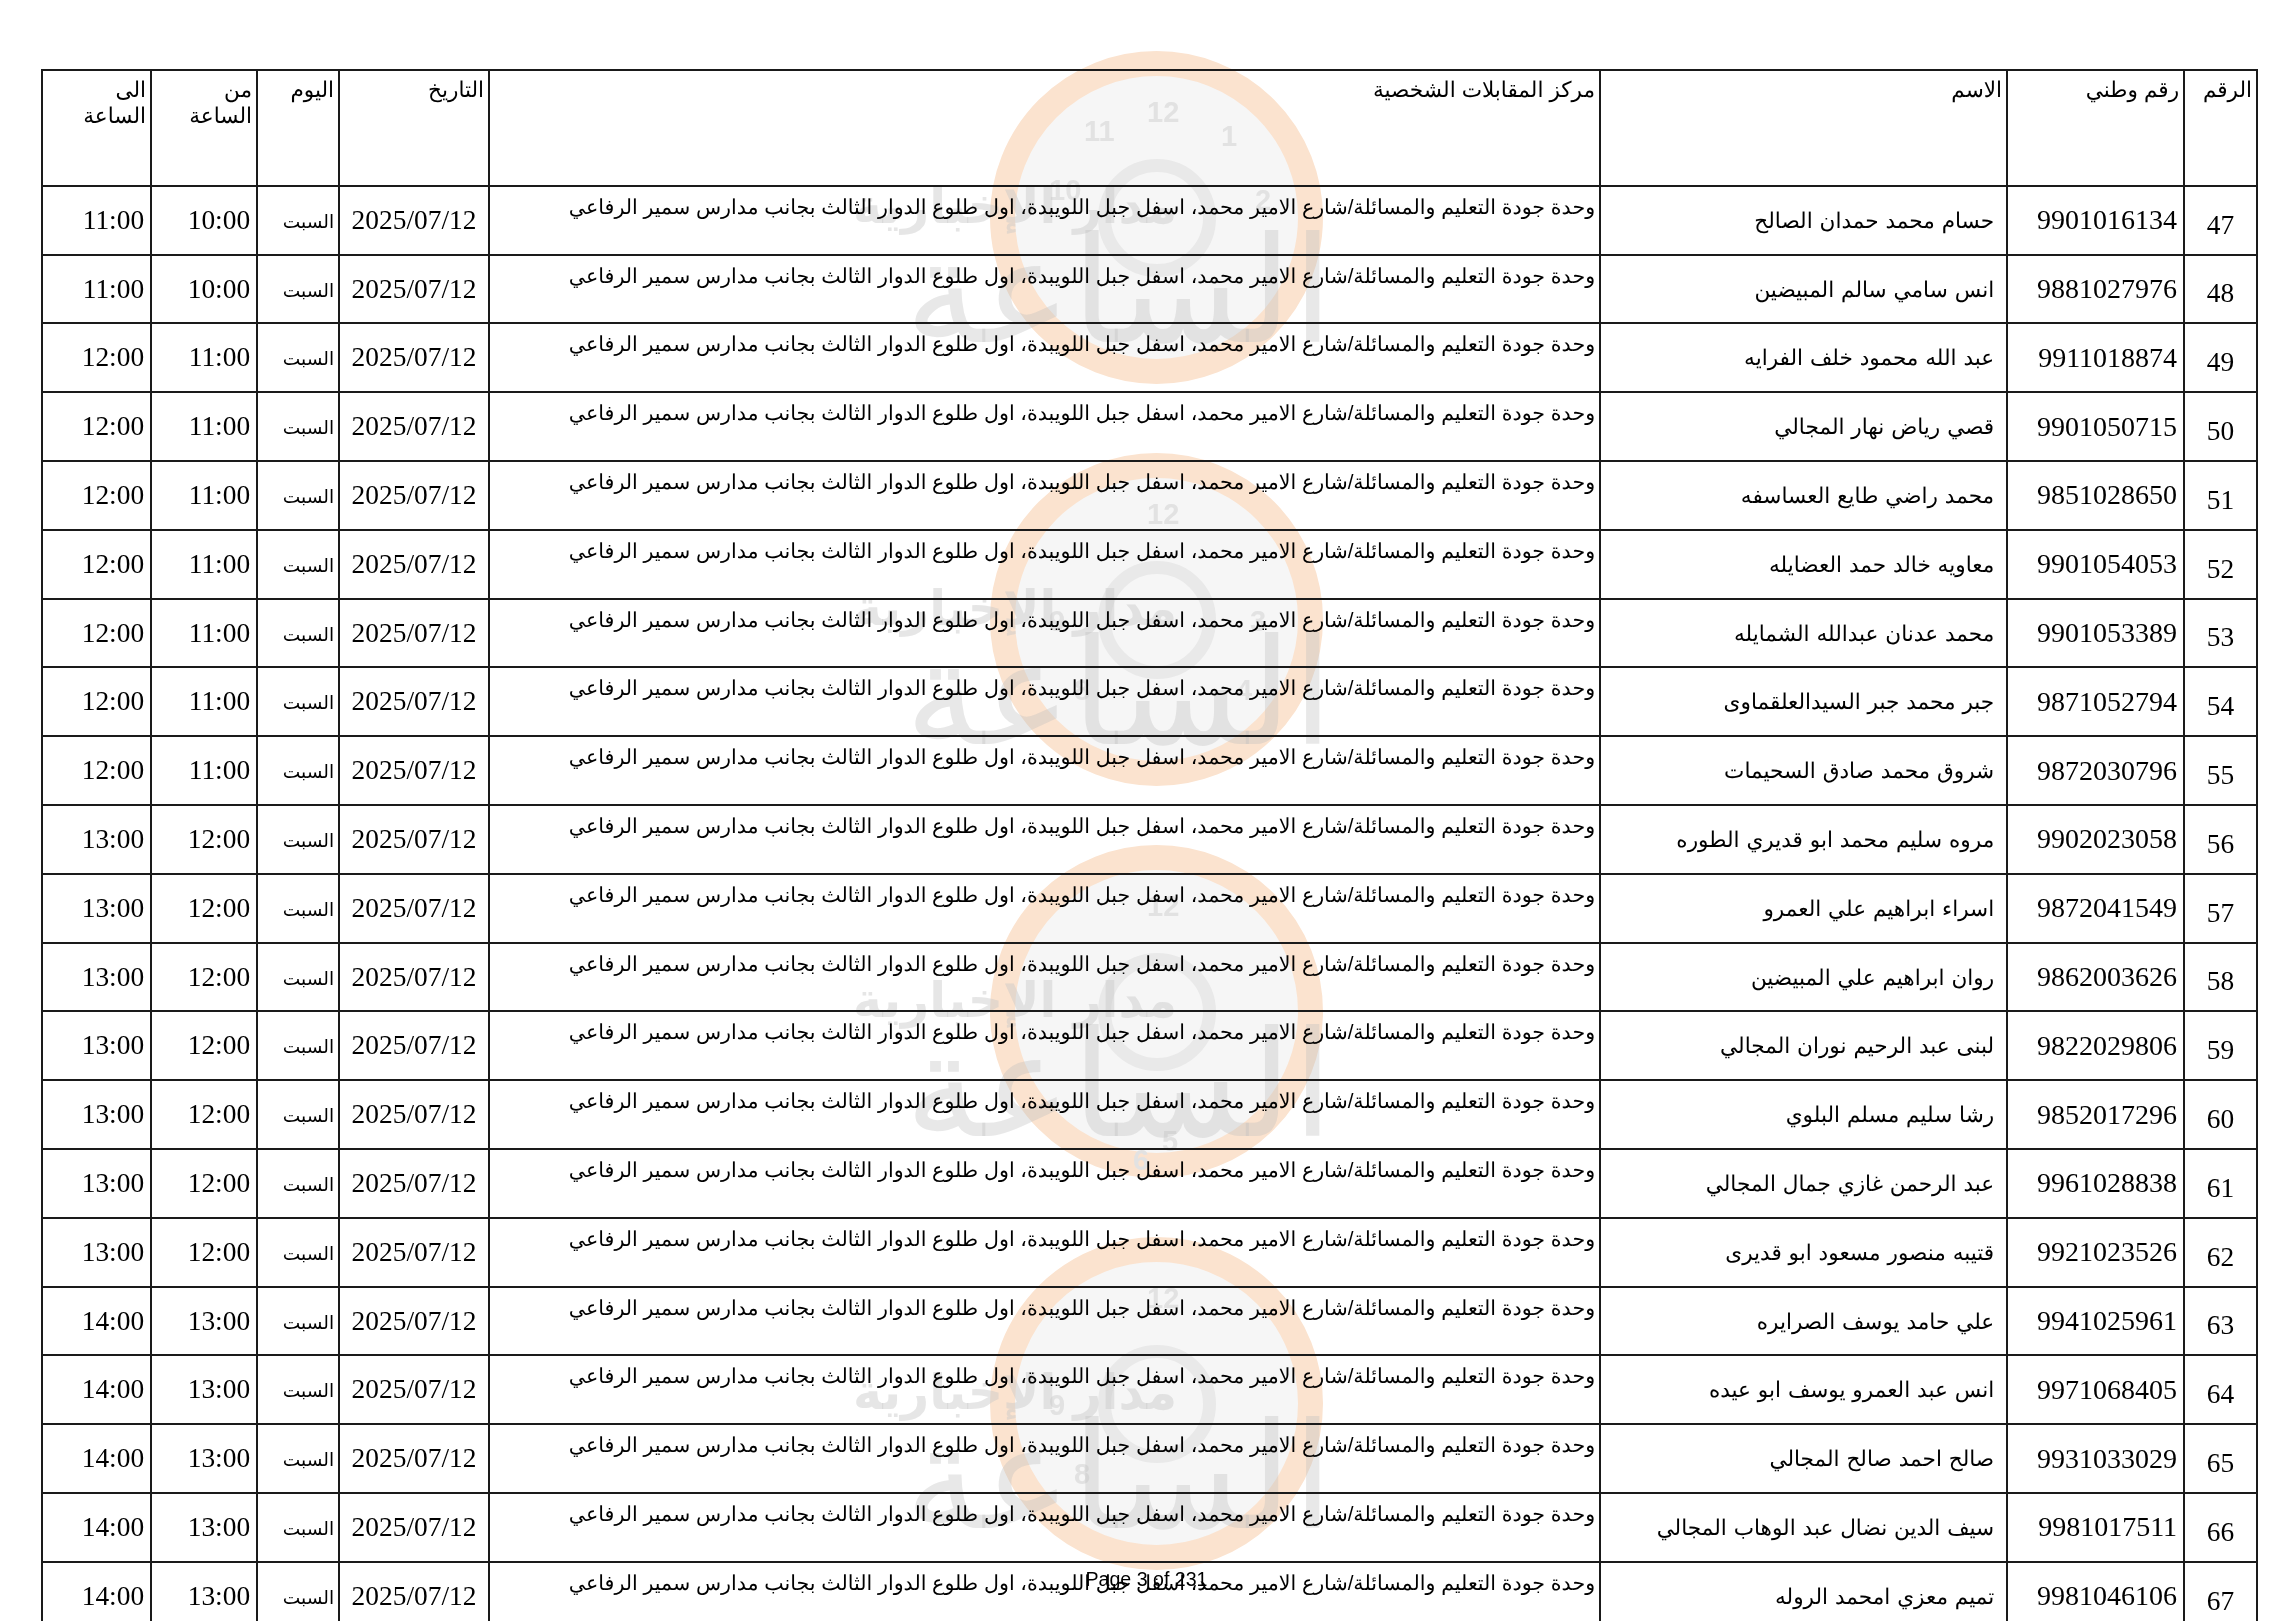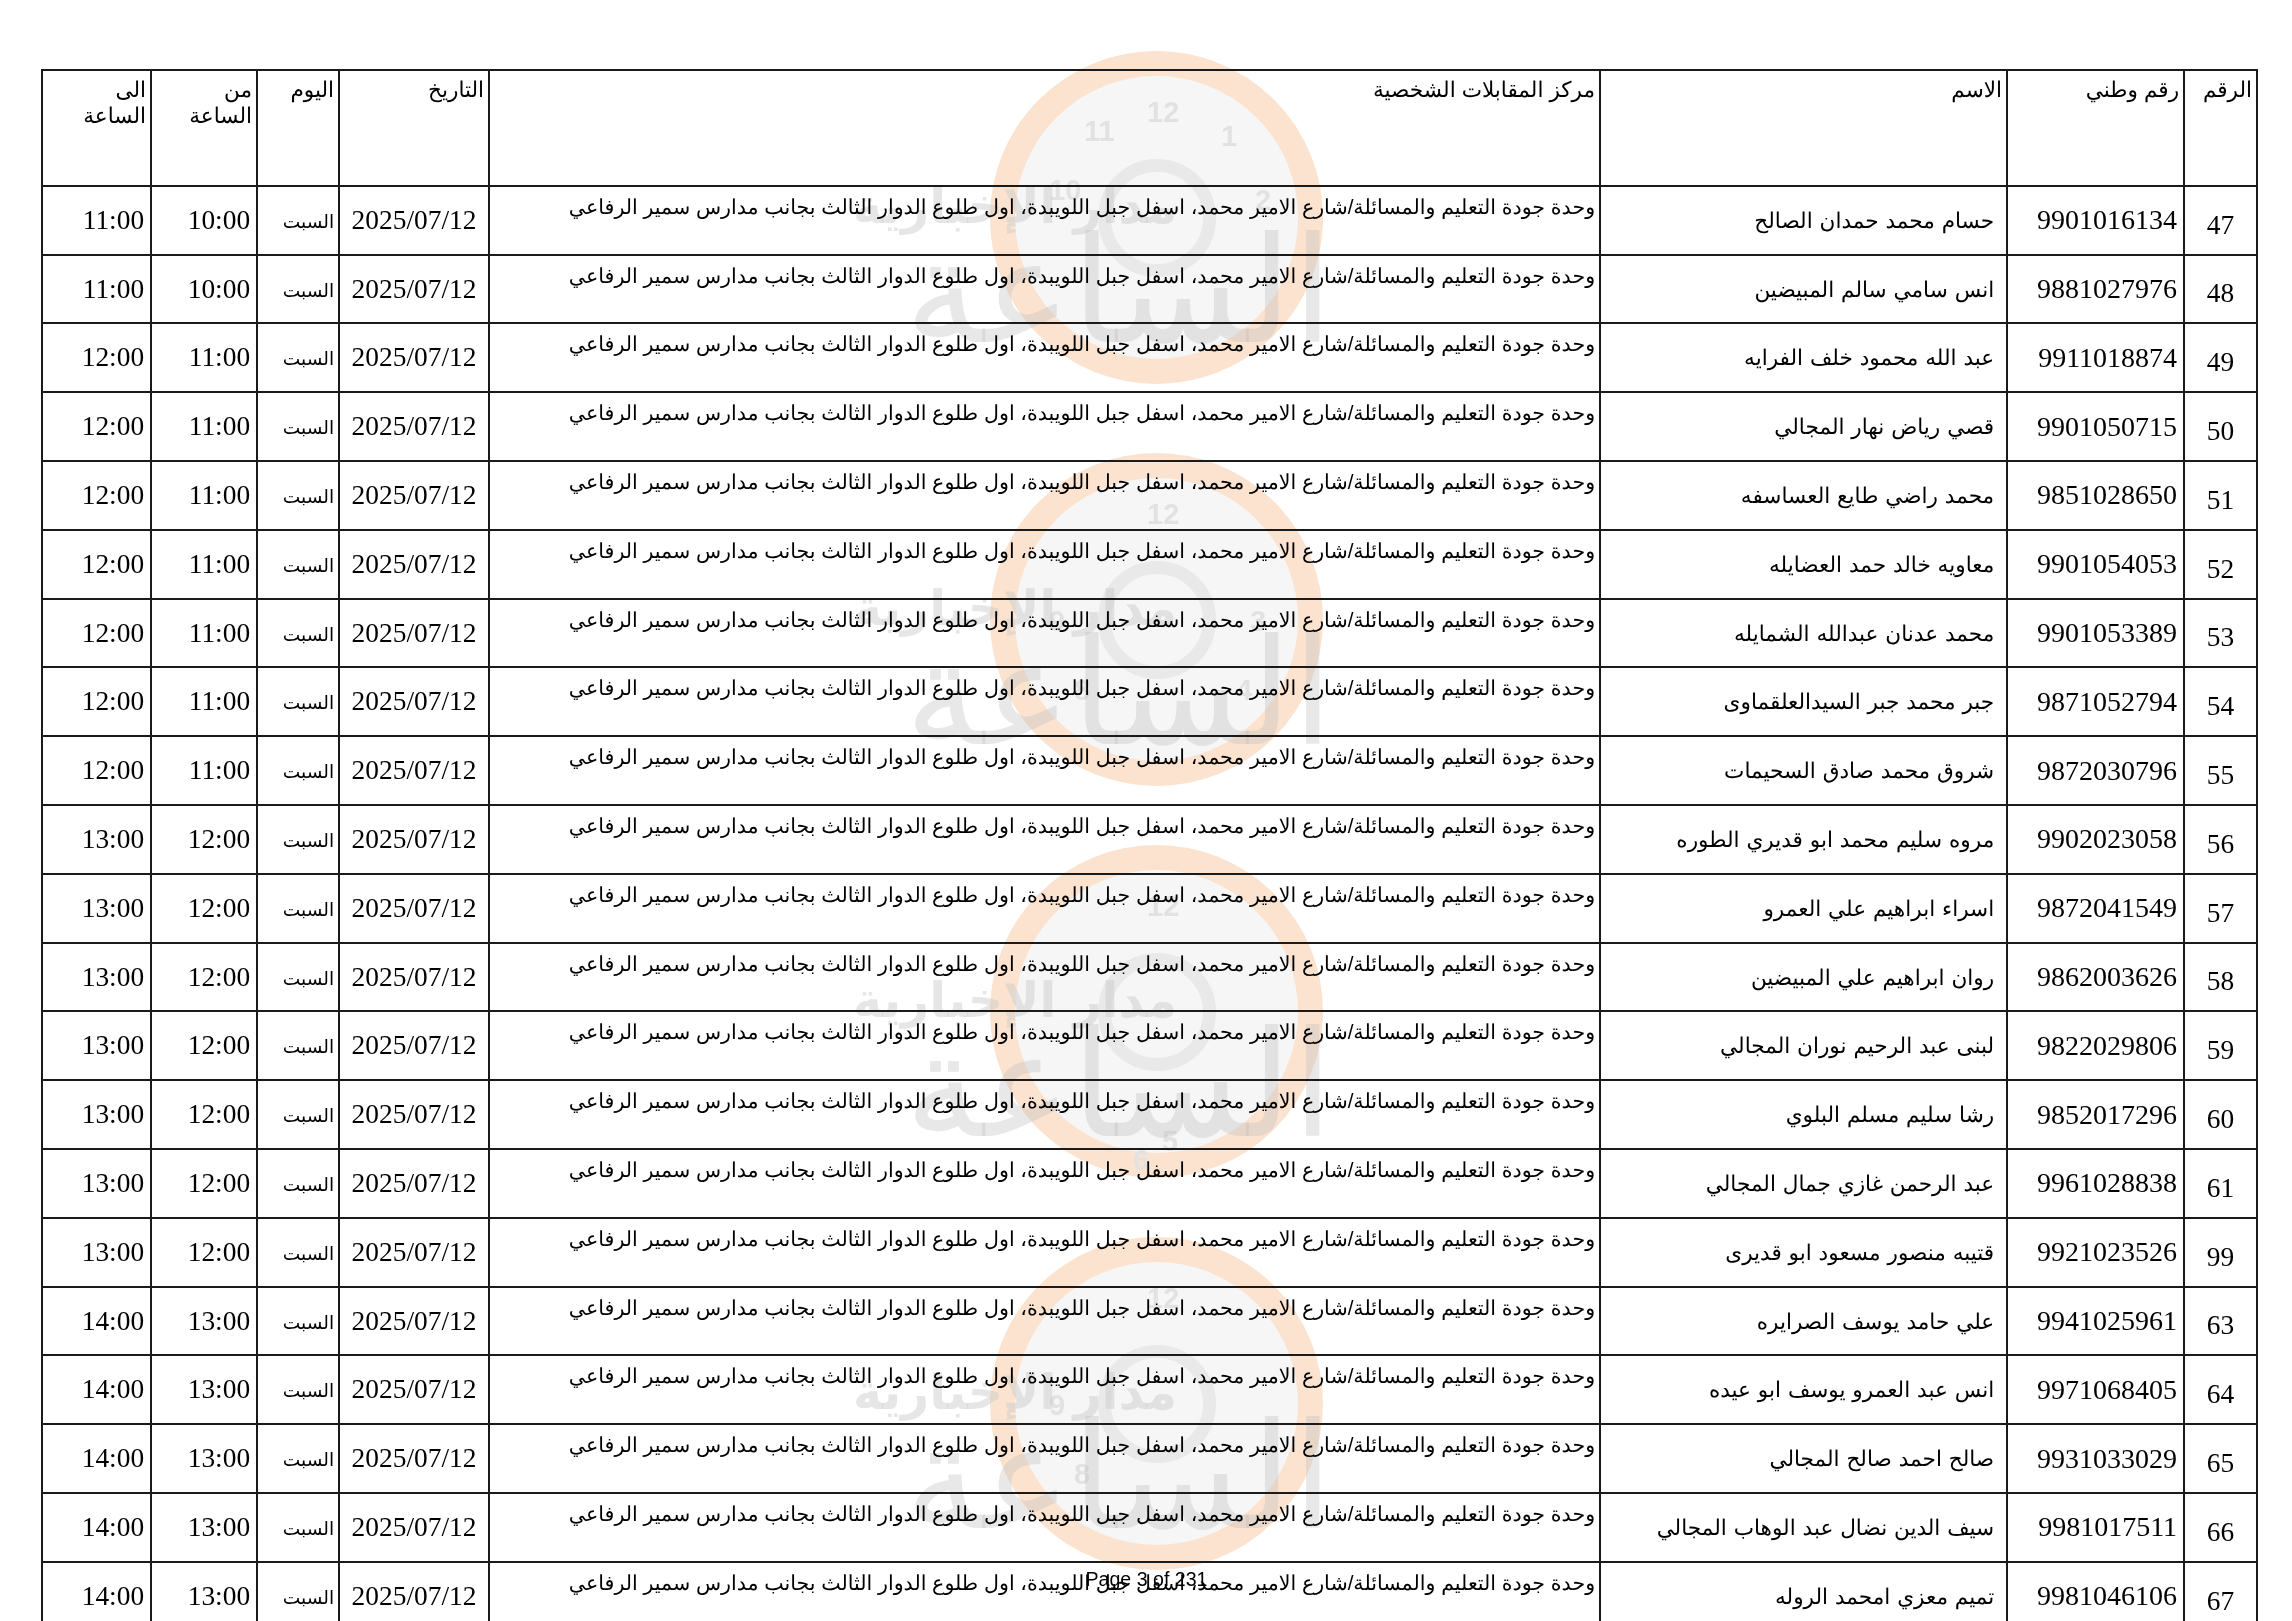--- a/index.html
+++ b/index.html
@@ -241,21 +241,21 @@
     <td class="num">61</td>
     <td class="nid">9961028838</td>
     <td class="name">عبد الرحمن غازي جمال المجالي</td>
     <td class="center">وحدة جودة التعليم والمسائلة/شارع الامير محمد، اسفل جبل اللويبدة، اول طلوع الدوار الثالث بجانب مدارس سمير الرفاعي</td>
     <td class="date">2025/07/12</td>
     <td class="day">السبت</td>
     <td class="time">12:00</td>
     <td class="time">13:00</td>
   </tr>
         <tr>
-    <td class="num">99</td>
+    <td class="num">62</td>
     <td class="nid">9921023526</td>
     <td class="name">قتيبه منصور مسعود ابو قديرى</td>
     <td class="center">وحدة جودة التعليم والمسائلة/شارع الامير محمد، اسفل جبل اللويبدة، اول طلوع الدوار الثالث بجانب مدارس سمير الرفاعي</td>
     <td class="date">2025/07/12</td>
     <td class="day">السبت</td>
     <td class="time">12:00</td>
     <td class="time">13:00</td>
   </tr>
         <tr>
     <td class="num">63</td>

